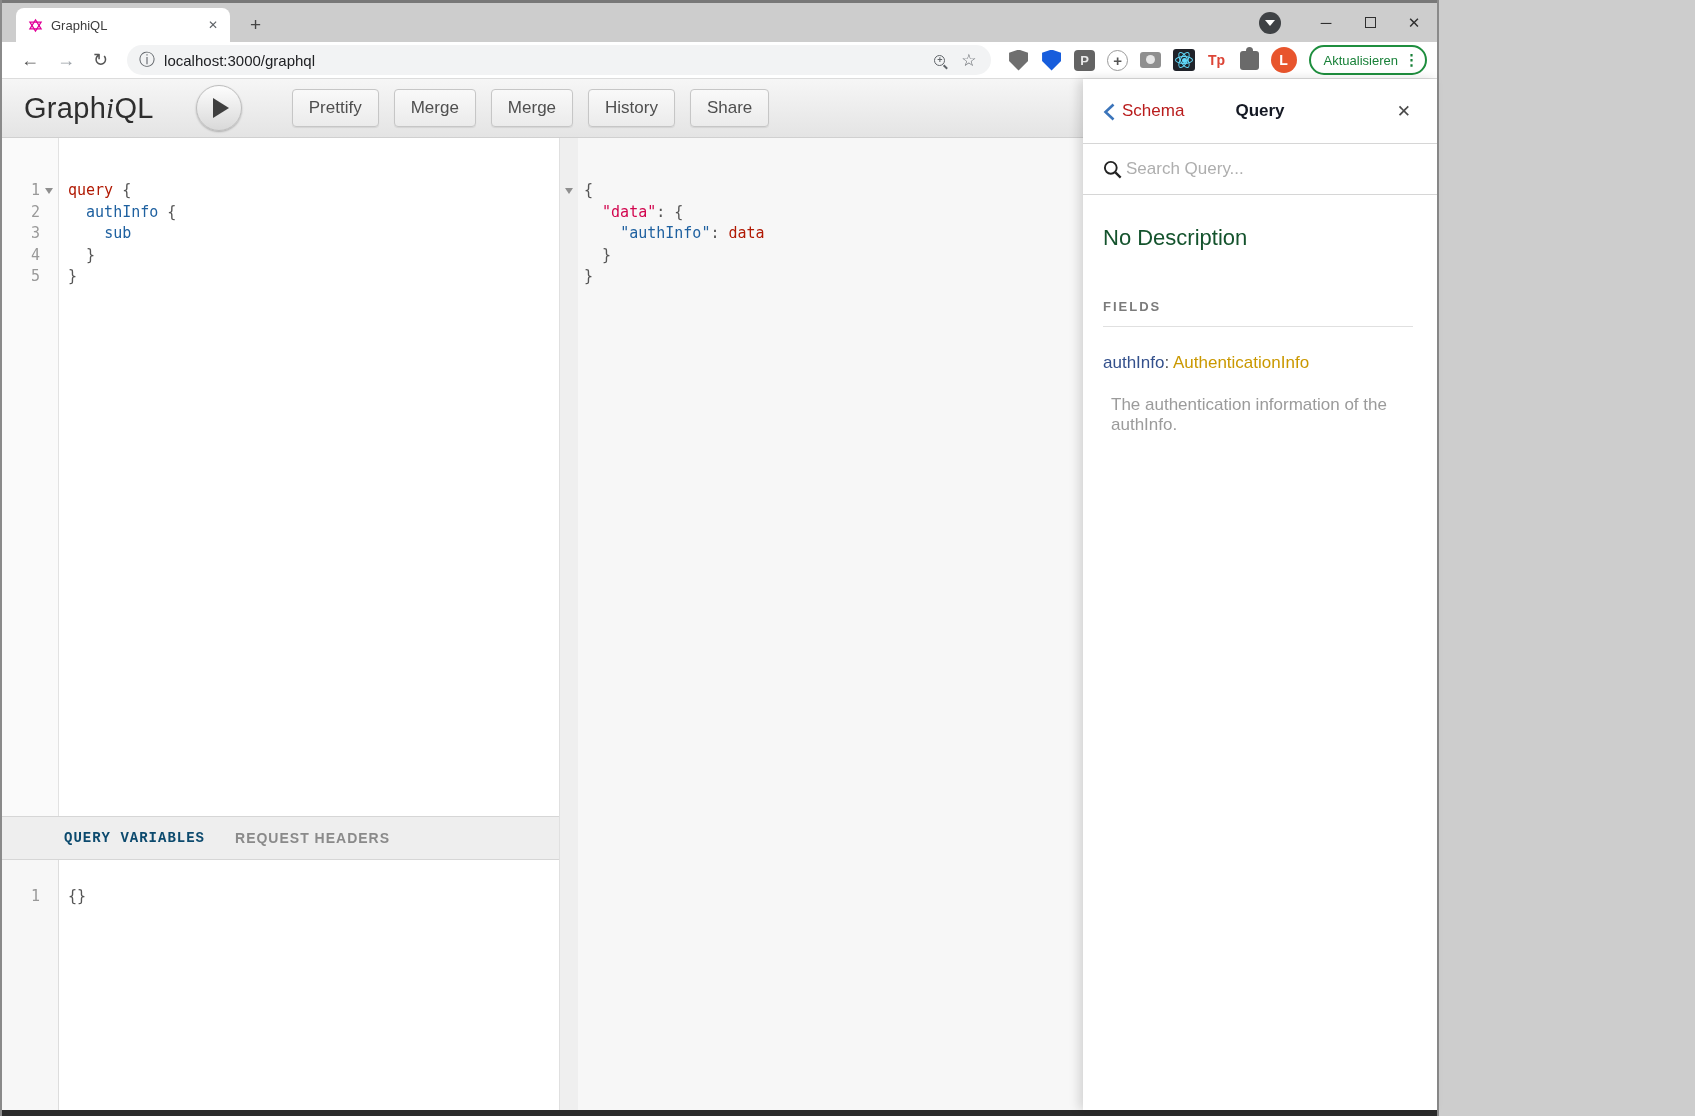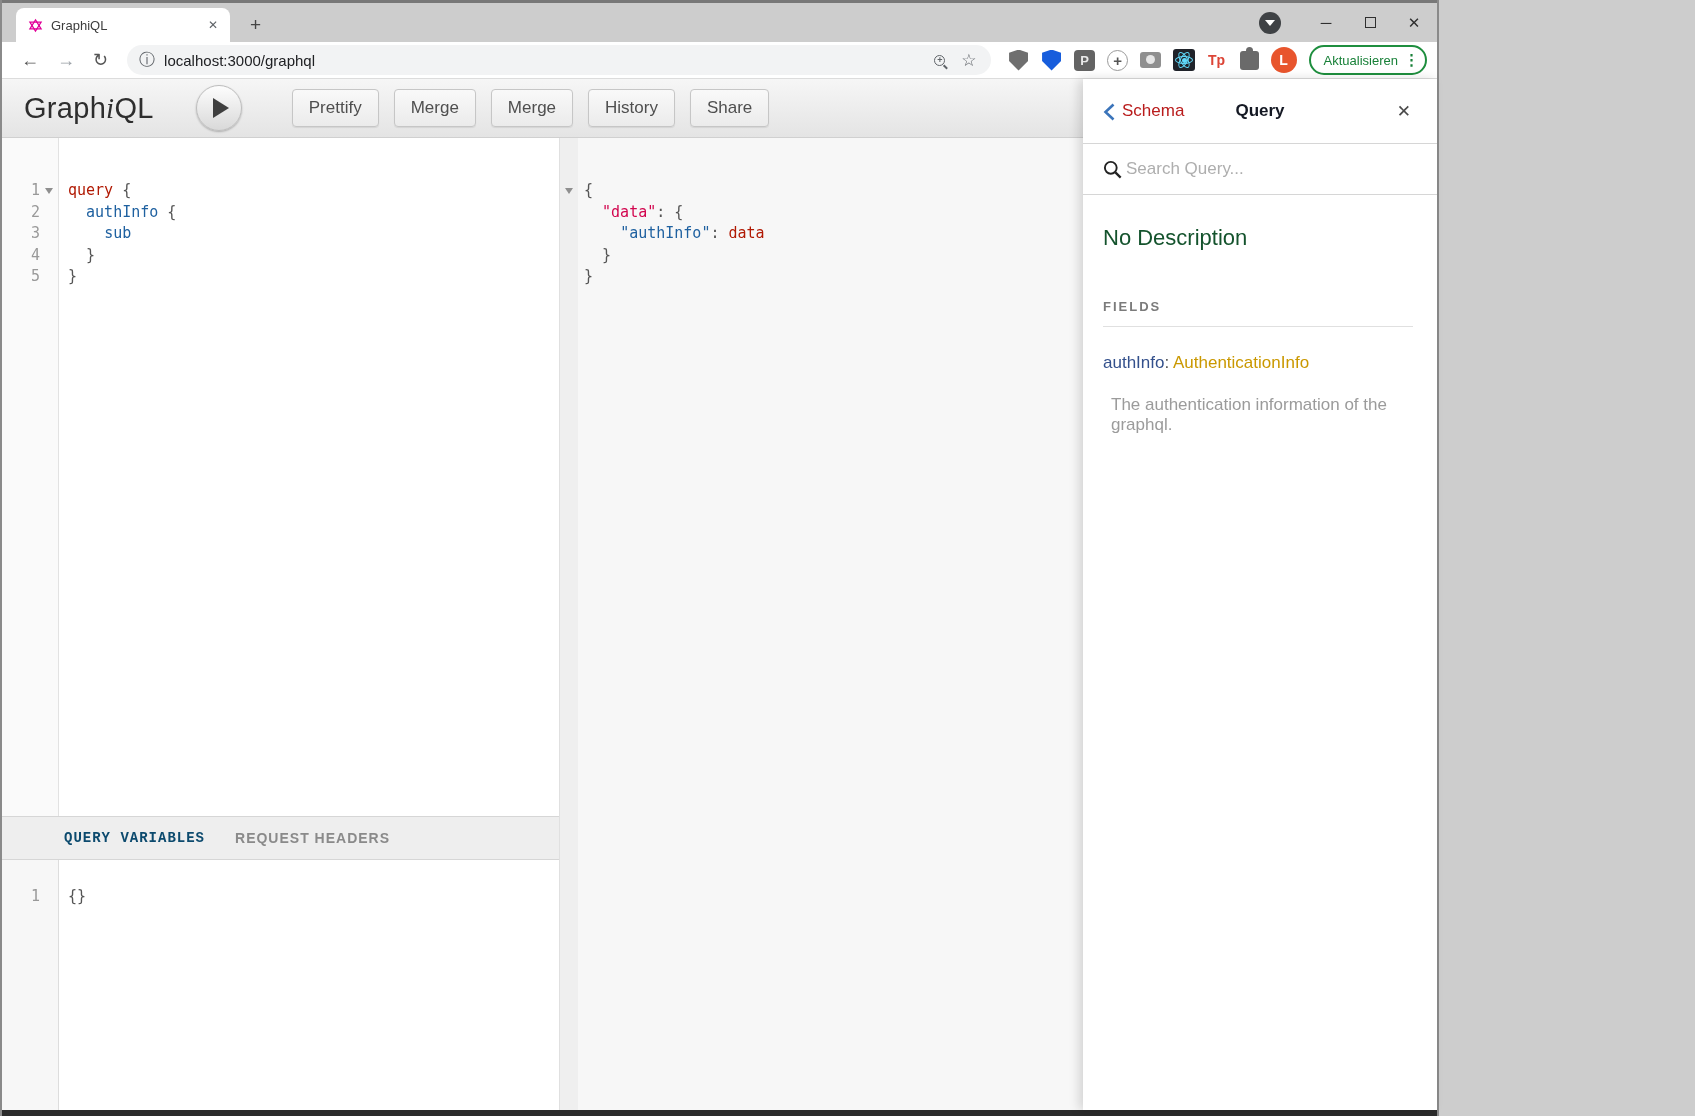--- a/index.html
+++ b/index.html
@@ -291,19 +291,19 @@
         </svg>
         <input class="search-input" type="text" placeholder="Search Query..." style="">
       </div>
       <div class="doc-body">
         <div class="no-desc">No Description</div>
         <div class="fields-title">FIELDS</div>
         <div class="field-row">
           <span class="field-name">authInfo</span><span class="field-colon">:</span>
           <span class="field-type">AuthenticationInfo</span>
         </div>
-        <div class="field-desc">The authentication information of the graphql.</div>
+        <div class="field-desc">The authentication information of the authInfo.</div>
       </div>
     </div>
   </div>
 
   <div class="taskbar-strip"></div>
 </div>
 
 </body></html>

